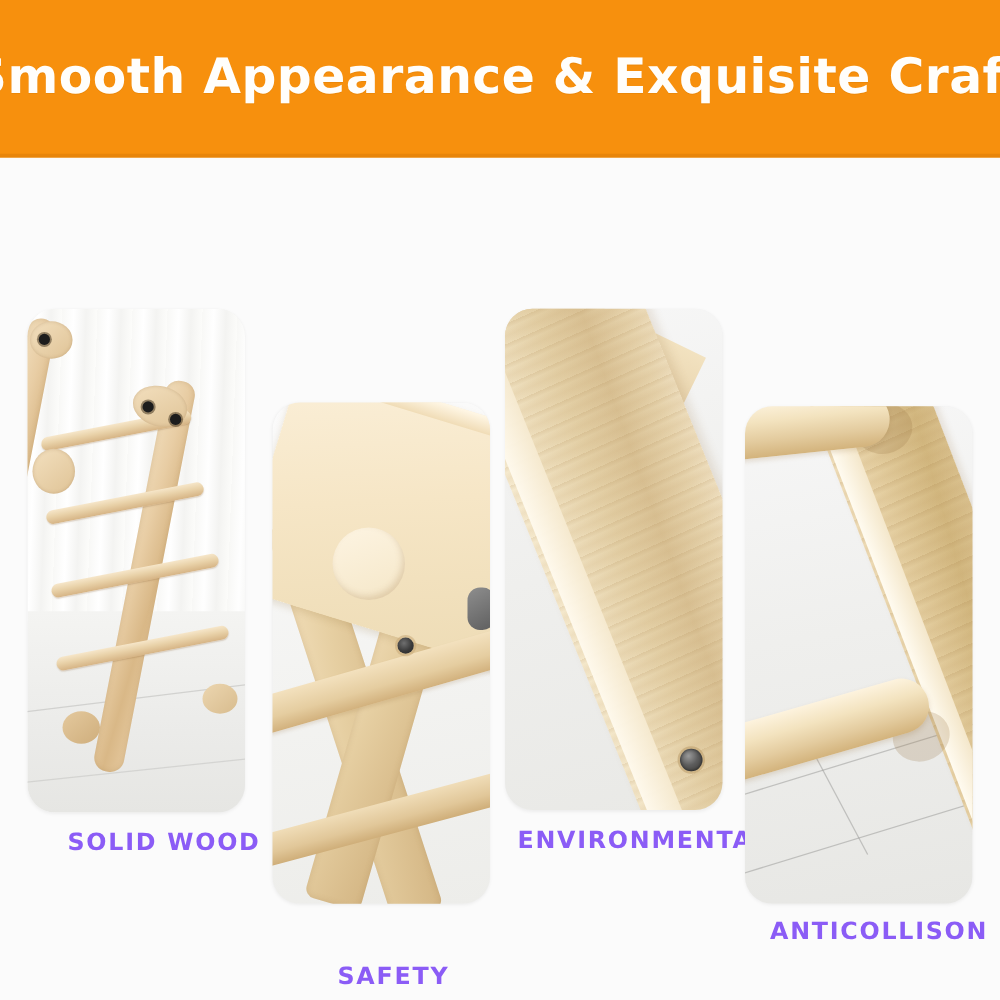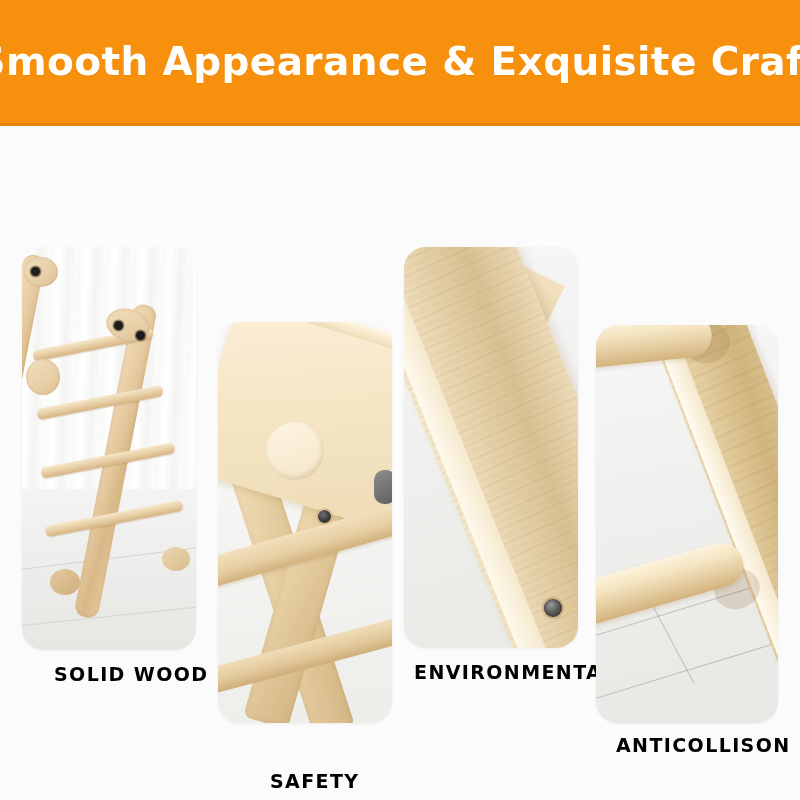--- a/index.html
+++ b/index.html
@@ -39,21 +39,21 @@
   }
   .panel .scene{position:absolute;inset:0;}
 
   
   .caption{
     position:absolute;
     font-family:"DejaVu Sans", sans-serif;
     font-weight:bold;
     font-size:19px;
     letter-spacing:1.4px;
-    color:#000000;
+    color:#8b5cf6;
     white-space:nowrap;
   }
 
   
   #panel1{left:22px;top:247px;width:174px;height:403px;}
   .p1-bg{
     position:absolute;inset:0;
     background:
       linear-gradient(100deg,#ffffff 0%,#fdfdfd 40%,#f6f6f4 70%,#efefed 100%);
   }

